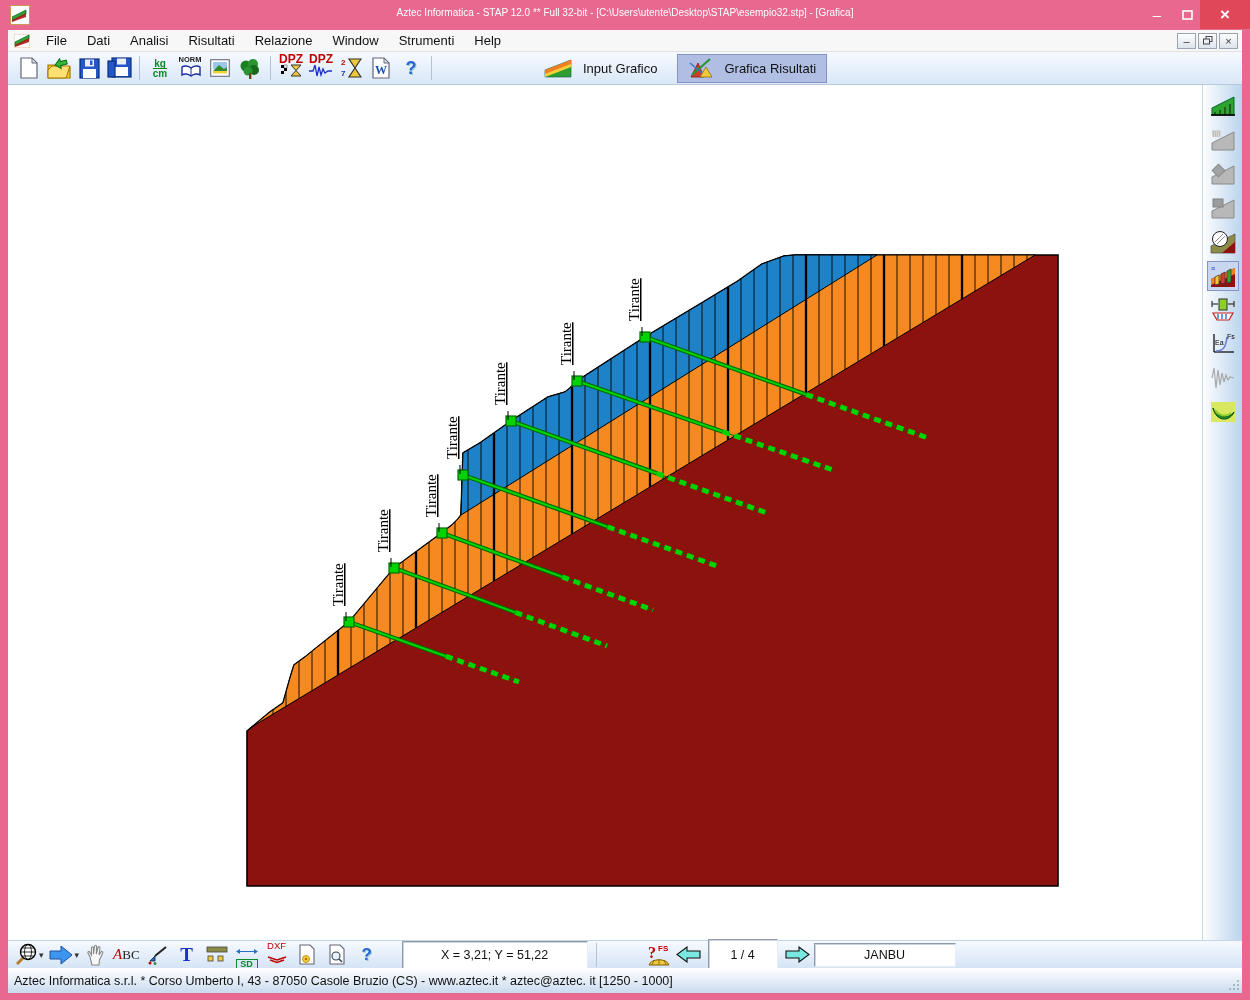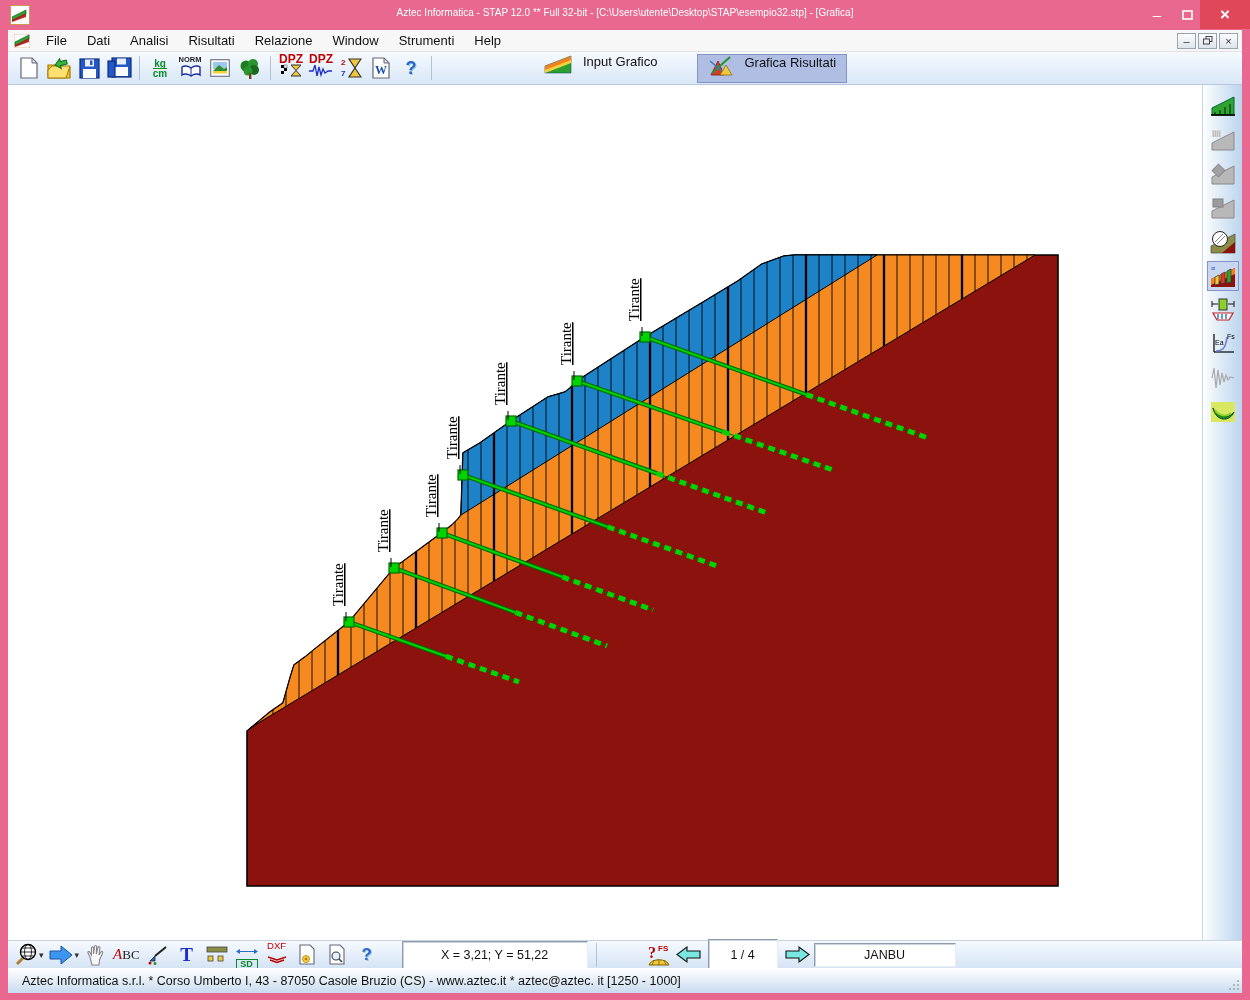--- a/index.html
+++ b/index.html
@@ -17,32 +17,32 @@
 .menubar{left:8px;top:30px;width:1234px;height:22px;background:#F7F7F7;border-bottom:1px solid #E2E2E2;display:flex;align-items:center;font-size:13px;color:#111}
 .menu-item{padding:1px 10px;cursor:default}
 .mdibtn{width:19px;height:16px;border:1px solid #9AA4B0;background:linear-gradient(#FDFDFD,#DDE4EC);display:flex;align-items:center;justify-content:center;font-size:11px;color:#333;margin-left:2px}
 
 .toolbar{left:8px;top:52px;width:1234px;height:33px;background:linear-gradient(#F6FAFF,#D9E7F7);border-bottom:1px solid #B9C9DB;display:flex;align-items:center}
 .bottombar{left:8px;top:940px;width:1234px;height:28px;background:linear-gradient(#F6FAFF,#D5E4F5);border-top:1px solid #C6D4E4;display:flex;align-items:center}
 .tbtn{height:28px;min-width:26px;display:flex;align-items:center;justify-content:center;margin:0 2px;flex:0 0 auto}
 .tsep{width:1px;height:24px;background:#B4C2D4;margin:0 5px;flex:0 0 auto}
 .sunken{background:#fff;border:1px solid #8E9BAB;border-bottom-color:#E8EEF5;border-right-color:#E8EEF5;box-shadow:inset 1px 1px 0 #CBD4DE;display:flex;align-items:center;justify-content:center;font-size:12.5px;color:#111}
 .ntcbox{width:212px;height:26px;background:#FDFDFD;border:1px solid #A8B2BC;box-shadow:inset -1px -1px 0 #cfd6dd,1px 1px 0 #fff;color:#B03434;font-size:12.5px;display:flex;align-items:center;justify-content:center;margin:0 6px;flex:0 0 auto}
-.navbtn{height:29px;display:flex;padding:0 10px;font-size:13px;color:#111;flex:0 0 auto}
+.navbtn{height:29px;display:flex;align-items:center;padding:0 10px;font-size:13px;color:#111;flex:0 0 auto}
 .navbtn.sel{background:#AFBEE2;border:1px solid #8593C8}
 .greentxt{color:#0A8A2A;font-weight:bold;font-size:10px;line-height:9px;text-align:center}
 .redtxt{color:#C00000;font-weight:bold;font-size:12px;line-height:8px;text-align:center}
 
 .canvas{left:8px;top:85px;width:1194px;height:855px;background:#fff}
 .cv-title{position:absolute;left:175px;top:128px;font-size:23px;color:#000;letter-spacing:.2px}
 .sidebar{left:1202px;top:85px;width:40px;height:855px;background:linear-gradient(90deg,#FDFEFF,#BBD4EC);border-left:1px solid #CBD7E4;display:flex;flex-direction:column;align-items:center;padding-top:4px}
 .sbtn{width:32px;height:30px;display:flex;align-items:center;justify-content:center;margin:2px 0;flex:0 0 auto}
 .sbtn.sel{border:1px solid #8593C8;background:#C8D6F0}
 
-.statusbar{left:8px;top:968px;width:1234px;height:25px;background:linear-gradient(#FEFEFF,#C9DBEF);border-top:1px solid #fff;display:flex;align-items:center;padding-left:14px;font-size:12.5px;color:#111}
+.statusbar{left:8px;top:968px;width:1234px;height:25px;background:linear-gradient(#FEFEFF,#C9DBEF);border-top:1px solid #fff;display:flex;align-items:center;padding-left:6px;font-size:12.5px;color:#111}
 .caret{font-size:9px;color:#333;margin-left:1px}
 </style>
 </head>
 <body>
 
 <div class="abs titlebar">
   <div class="appicon">
     <svg width="16" height="14" viewBox="0 0 16 14">
       <rect x="0" y="0" width="16" height="14" fill="#fff"></rect>
       <polygon points="0,13 0,9 14,2 14,6" fill="#2FA32F" stroke="#063" stroke-width="0.7"></polygon>
@@ -200,21 +200,21 @@
   </div>
   <div class="tsep"></div>
   <div class="navbtn" style="margin-left:96px">
     <svg width="30" height="20" viewBox="0 0 30 20" style="margin-right:10px">
       <polygon points="2,19 2,12 28,2 28,19" fill="#2E9E30" stroke="#155" stroke-width="0.6"></polygon>
       <polygon points="2,15 28,5 28,9 2,19" fill="#F5D23C"></polygon>
       <polygon points="2,12 28,2 28,6 2,16" fill="#F08020"></polygon>
     </svg>
     <span>Input Grafico</span>
   </div>
-  <div class="navbtn sel" style="margin-left:30px">
+  <div class="navbtn sel" style="margin-left:10px">
     <svg width="26" height="22" viewBox="0 0 26 22" style="margin-right:10px">
       <polygon points="3,20 10,6 16,20" fill="#D23C28" stroke="#801A10" stroke-width="0.8"></polygon>
       <polygon points="12,20 18,10 24,20" fill="#F0C83C" stroke="#907010" stroke-width="0.8"></polygon>
       <line x1="4" y1="18" x2="22" y2="2" stroke="#2A9430" stroke-width="2.2"></line>
       <line x1="2" y1="6" x2="14" y2="16" stroke="#3C78C8" stroke-width="1.6"></line>
     </svg>
     <span>Grafica Risultati</span>
   </div>
 </div>
 

